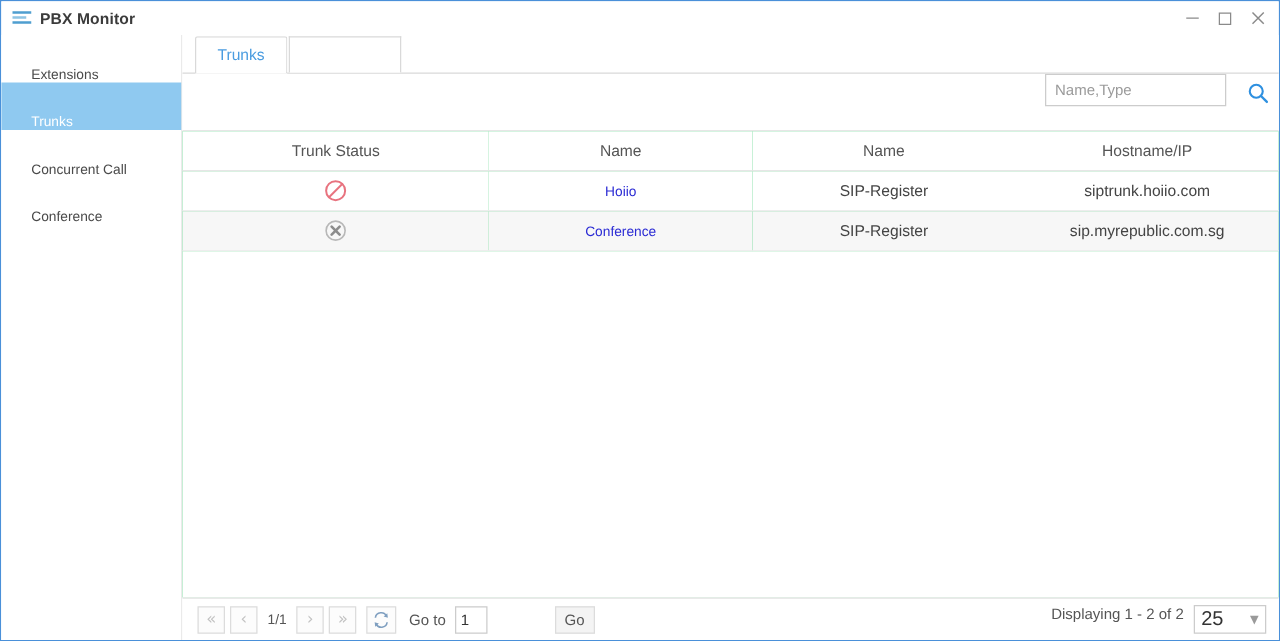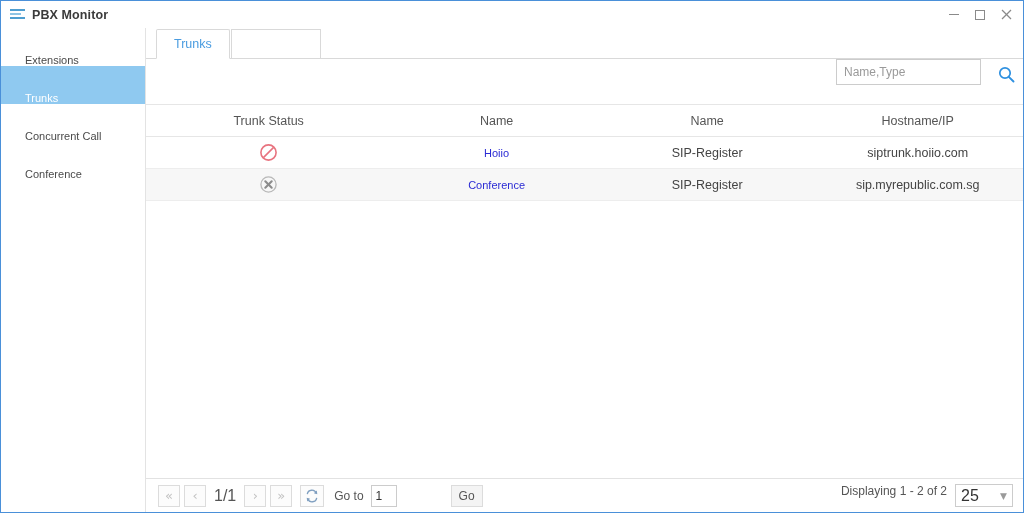--- a/index.html
+++ b/index.html
@@ -262,21 +262,21 @@
     background: #fcfcfc;
     display: flex;
     align-items: center;
     justify-content: center;
     color: #c2c2c2;
     font-size: 13px;
     margin-right: 4px;
     font-family: "DejaVu Sans", sans-serif;
   }
   .pg-label {
-    font-size: 16px;
+    font-size: 11px;
     color: #555555;
     margin: 0 8px 0 4px;
   }
   .pg-refresh {
     width: 24px;
     height: 22px;
     box-sizing: border-box;
     border: 1px solid #dcdcdc;
     background: #fcfcfc;
     display: flex;

